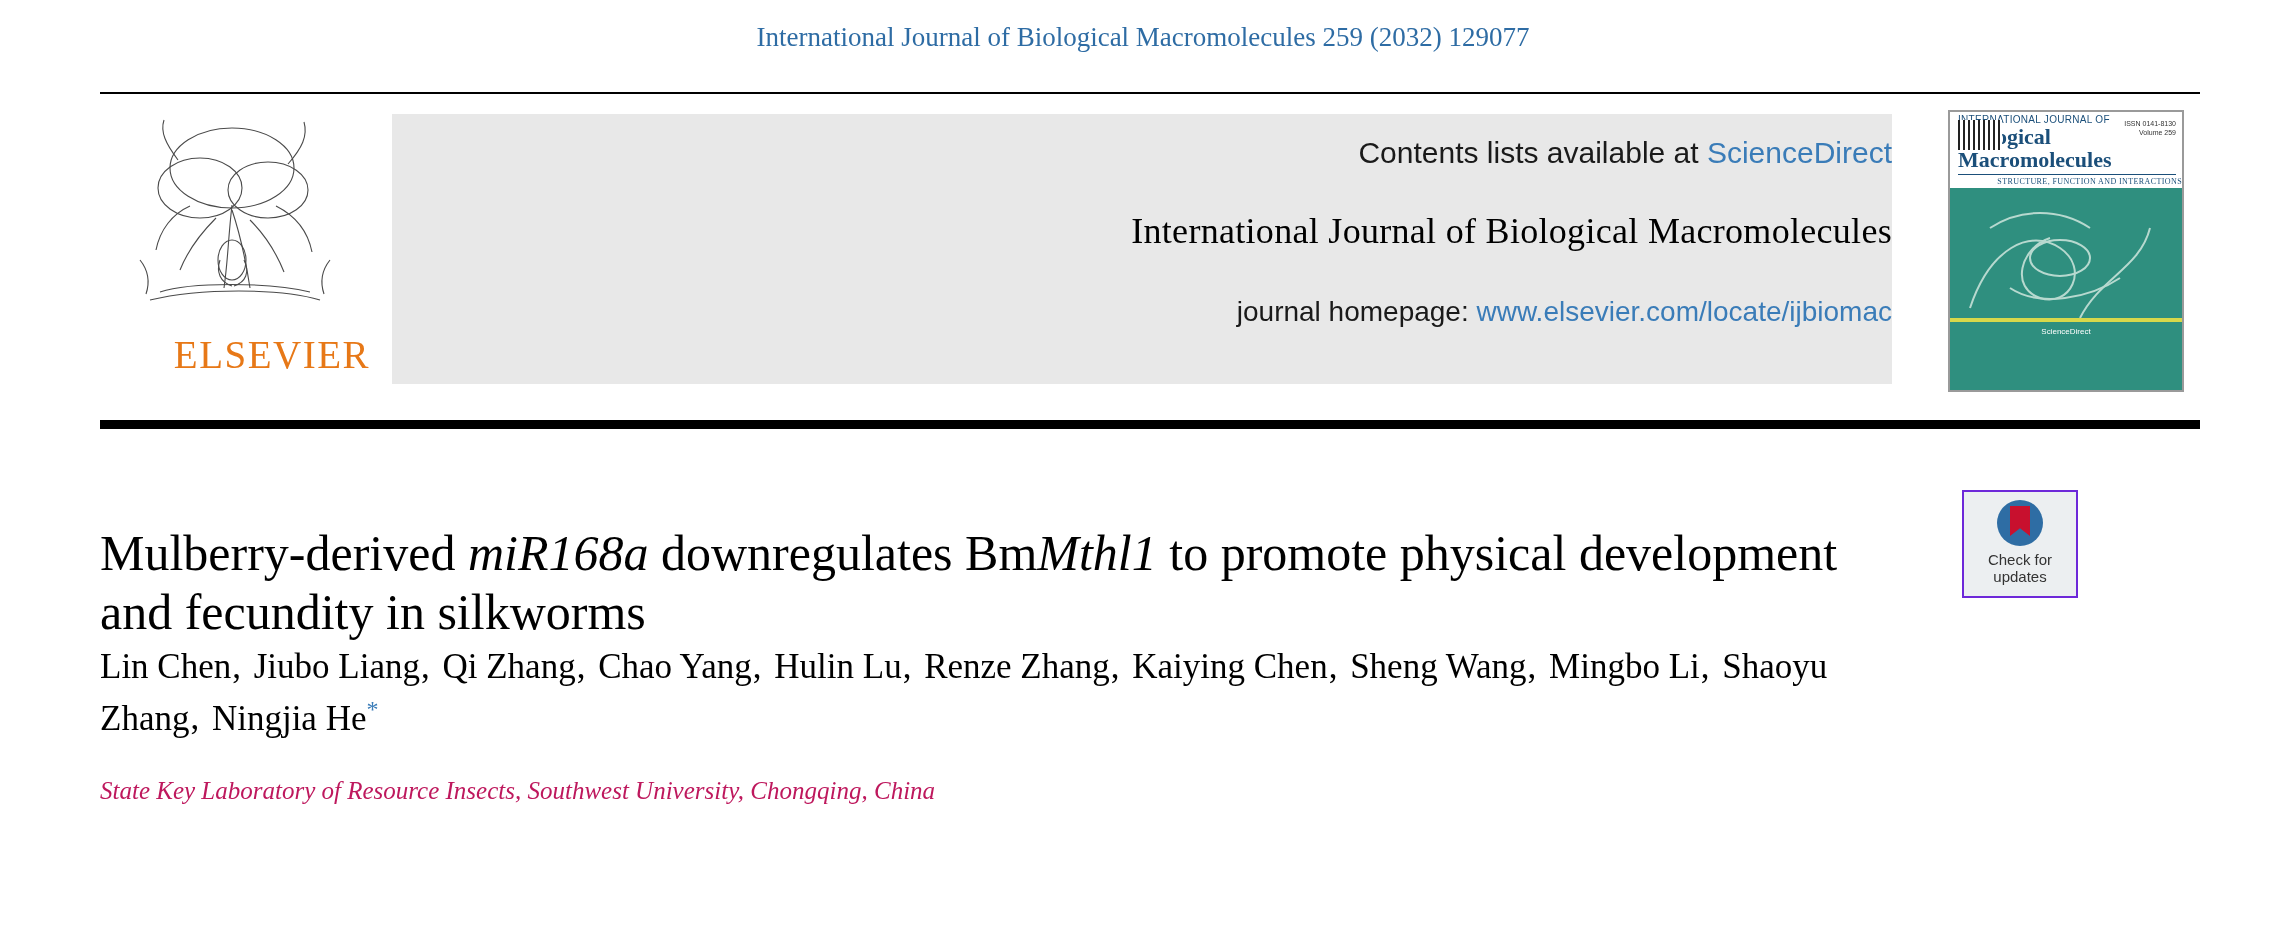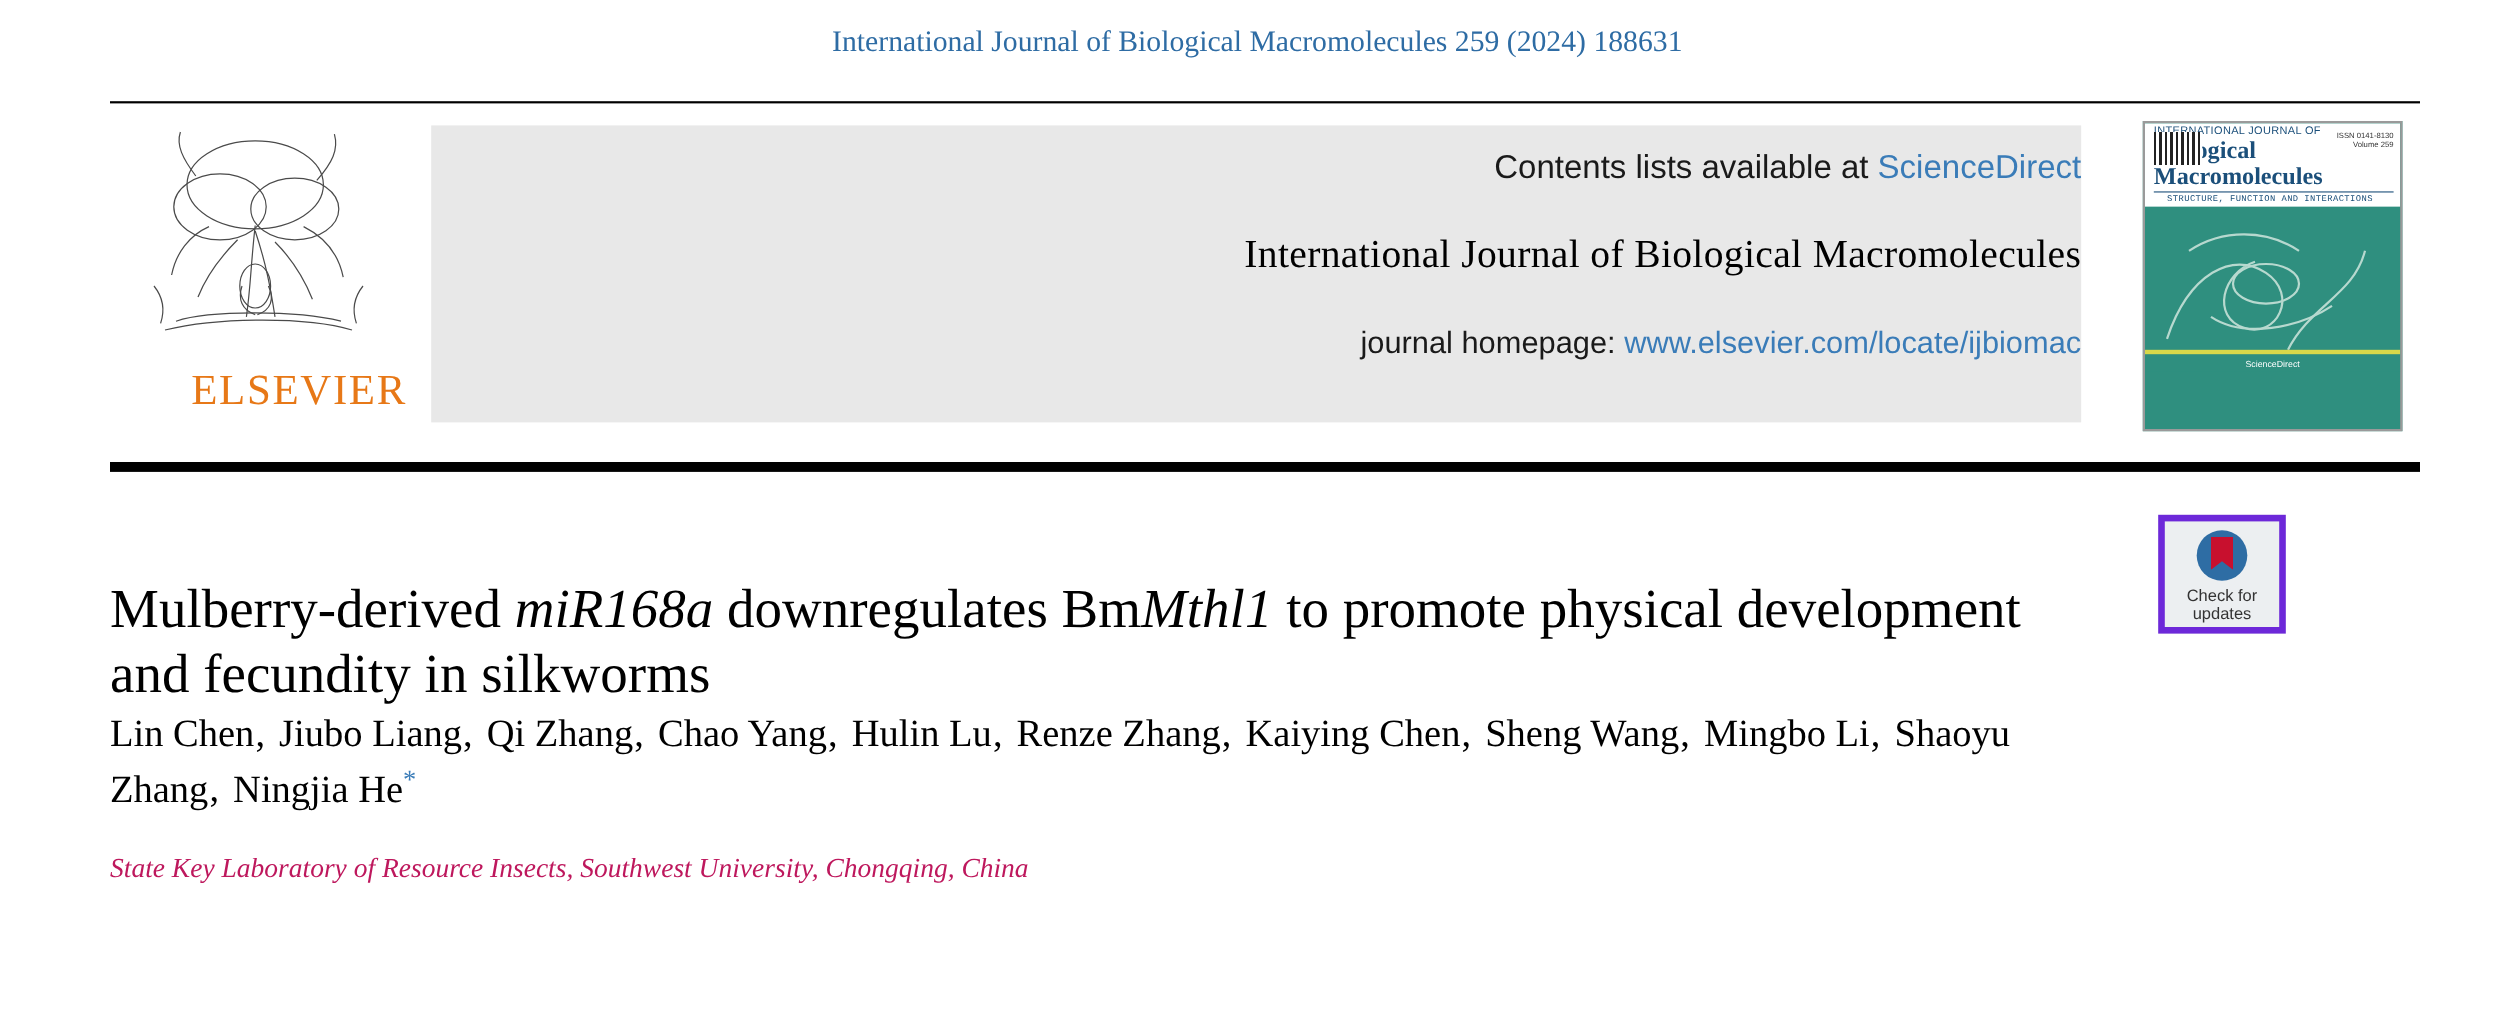--- a/index.html
+++ b/index.html
@@ -159,25 +159,26 @@
     color: #1b4f7a;
     padding: 0 0 0 8px;
     line-height: 1.05;
     font-weight: bold;
   }
   .cover-rule {
     border-top: 1px solid #1b4f7a;
     margin: 3px 6px 2px 8px;
   }
   .cover-tagline {
-    font-family: Liberation Mono, monospace;
+    font-family: Liberation Serif, serif;
     font-size: 8px;
     color: #1b4f7a;
-    padding-left: 20px;
+    padding-left: 8px;
     letter-spacing: 0.4px;
+    text-align: right;
   }
   .cover-art {
     position: relative;
     height: 150px;
     background: #2f8f7f;
   }
   .cover-yellow {
     position: absolute;
     bottom: 16px;
     left: 0;
@@ -191,26 +192,26 @@
     width: 100%;
     text-align: center;
     color: #fff;
     font-family: "Liberation Sans", sans-serif;
     font-size: 8px;
   }
 
   
   .crossmark {
     position: absolute;
-    top: 468px;
+    top: 490px;
     left: 1962px;
     width: 116px;
     height: 108px;
     background: #eceff1;
-    border: 6px solid #6d28d9;
+    border: 2px solid #6d28d9;
     text-align: center;
     box-sizing: border-box;
   }
   .cm-circle {
     width: 46px;
     height: 46px;
     border-radius: 50%;
     background: #2e6da4;
     margin: 8px auto 0 auto;
     position: relative;
@@ -268,21 +269,21 @@
     font-size: 25px;
     margin-top: 34px;
     color: #be185d;
   }
 </style>
 </head>
 <body>
 
 <div class="page">
 
-  <div class="running-head">International Journal of Biological Macromolecules 259 (2024) 188631</div>
+  <div class="running-head">International Journal of Biological Macromolecules 259 (2032) 129077</div>
 
   <div class="masthead">
     <div class="rule-top"></div>
 
     <div class="elsevier-logo">
       <svg class="tree-svg" width="230" height="220" viewBox="0 0 230 220">
         <g stroke="#4a4a4a" stroke-width="1.1" fill="none">
           <ellipse cx="112" cy="58" rx="62" ry="40"></ellipse>
           <ellipse cx="80" cy="78" rx="42" ry="30"></ellipse>
           <ellipse cx="148" cy="80" rx="40" ry="28"></ellipse>

